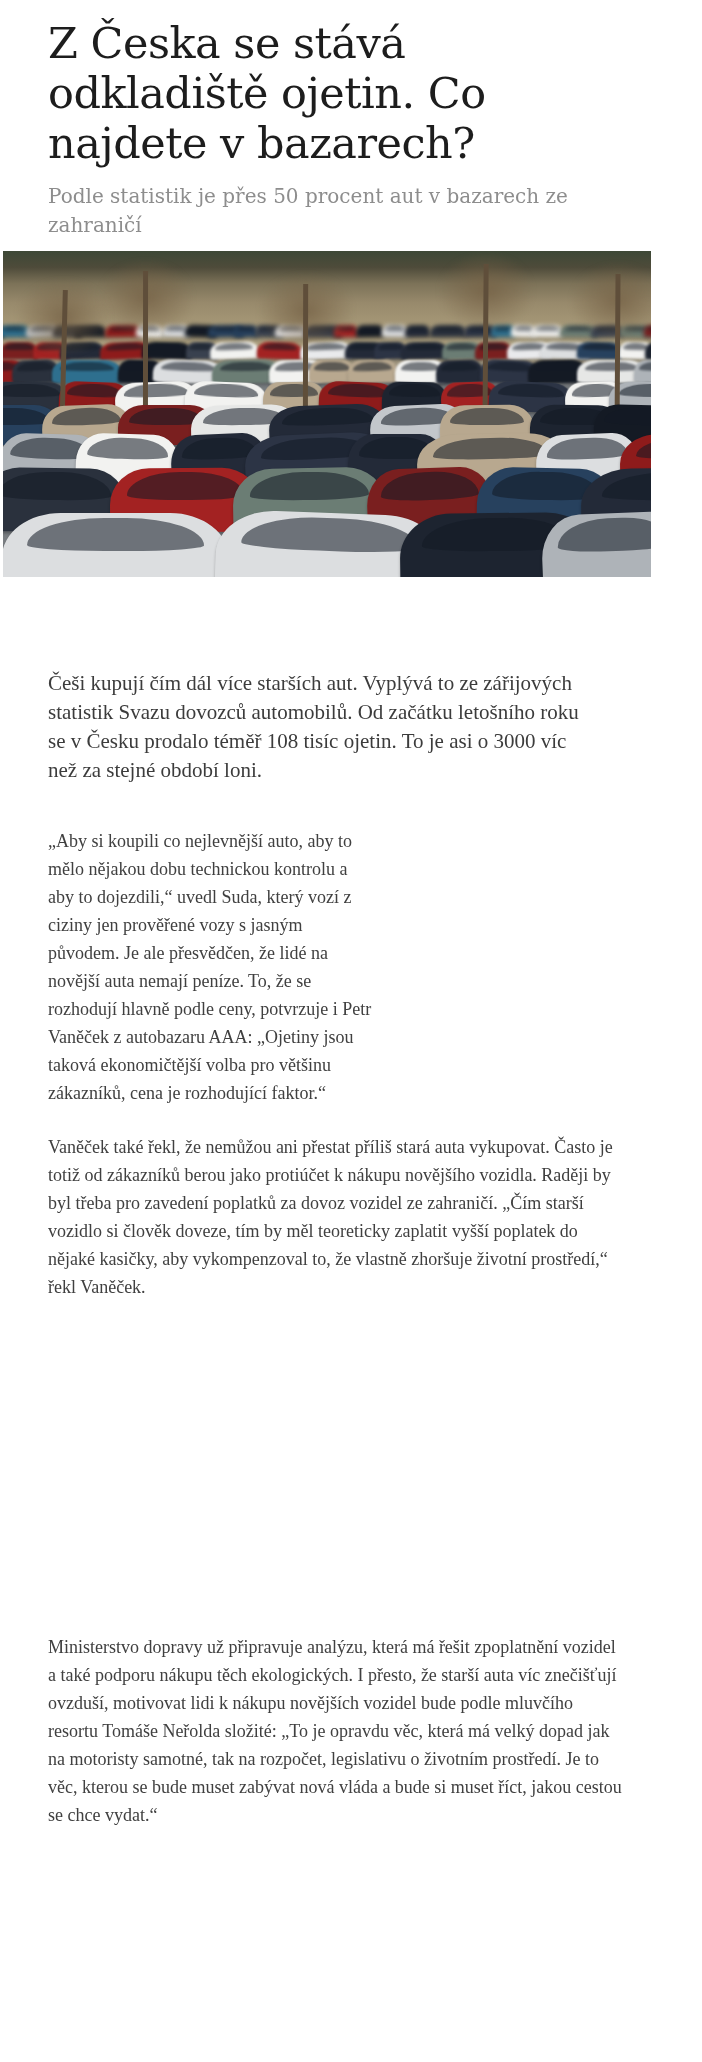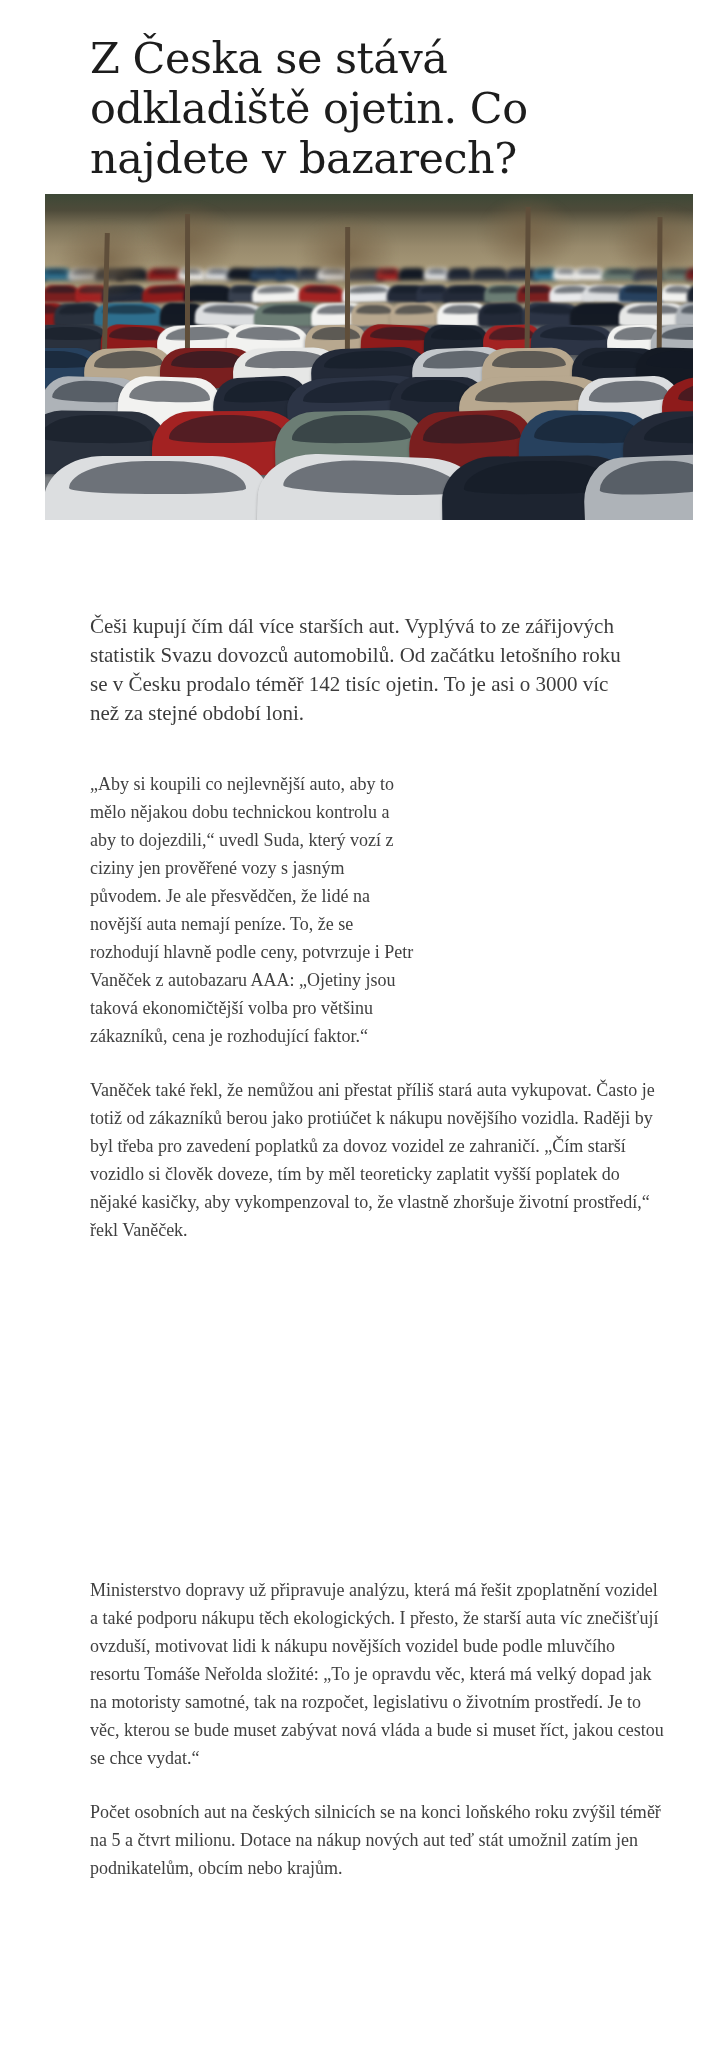--- a/index.html
+++ b/index.html
@@ -3,22 +3,22 @@
 <meta charset="utf-8">
 <style>
   html,body{margin:0;padding:0;}
   body{
     width:702px;height:2062px;overflow:hidden;
     background:#ffffff;
     font-family:"Liberation Serif", serif;
   }
   .container{
     width:574px;
-    margin-left:90px;
-    padding-top:33px;
+    margin-left:48px;
+    padding-top:18px;
   }
   h1.title{
     margin:0;
     font-family:"DejaVu Serif", serif;
     font-weight:300;
     font-size:43px;
     line-height:50px;
     letter-spacing:-0.5px;
     color:#1d1d1d;
   }
@@ -76,20 +76,21 @@
     margin:0 0 26px 0;
   }
 </style>
 </head>
 <body>
 
 <div class="container">
 
   <h1 class="title">Z Česka se stává odkladiště ojetin. Co najdete v bazarech?</h1>
 
+  <p class="subtitle">Podle statistik je přes 50 procent aut v bazarech ze zahraničí</p>
 
   <div class="photo">
     <div class="trees" id="photo-trees">
         <div class="canopy" style="left: 75px; top: -8.44px; width: 136px; height: 110px;"></div>
         <div class="trunk" style="left: 140px; top: 19.56px; width: 5px; height: 169.52px; transform: rotate(0.0463482deg);"></div>
         <div class="canopy" style="left: 235px; top: 4.6px; width: 136px; height: 110px;"></div>
         <div class="trunk" style="left: 300px; top: 32.6px; width: 5px; height: 156.48px; transform: rotate(0.119786deg);"></div>
         <div class="canopy" style="left: 415px; top: -14.96px; width: 136px; height: 110px;"></div>
         <div class="trunk" style="left: 480px; top: 13.04px; width: 5px; height: 176.04px; transform: rotate(0.432474deg);"></div>
         <div class="canopy" style="left: 547px; top: -5.18px; width: 136px; height: 110px;"></div>
@@ -389,28 +390,27 @@
         </div>
         <div class="car" style="left: 396.5px; bottom: -13px; width: 196.6px; height: 76.6px; background: linear-gradient(rgb(29, 36, 48), rgb(29, 36, 48)); z-index: 9; transform: rotate(-0.7deg);">
           <div class="win"></div>
         </div>
         <div class="car" style="left: 539.4px; bottom: -13px; width: 148.2px; height: 76.6px; background: linear-gradient(rgb(174, 179, 184), rgb(174, 179, 184)); z-index: 9; transform: rotate(-2.2deg);">
           <div class="win"></div>
         </div>
       </div>
   </div>
 
-  <p class="lede">Češi kupují čím dál více starších aut. Vyplývá to ze zářijových statistik Svazu dovozců automobilů. Od začátku letošního roku se v Česku prodalo téměř 142 tisíc ojetin. To je asi o 3000 víc než za stejné období loni.</p>
+  <p class="lede">Češi kupují čím dál více starších aut. Vyplývá to ze zářijových statistik Svazu dovozců automobilů. Od začátku letošního roku se v Česku prodalo téměř 108 tisíc ojetin. To je asi o 3000 víc než za stejné období loni.</p>
 
   <div class="embed-float"></div>
 
 
   <p class="body">„Aby si koupili co nejlevnější auto, aby to mělo nějakou dobu technickou kontrolu a aby to dojezdili,“ uvedl Suda, který vozí z ciziny jen prověřené vozy s jasným původem. Je ale přesvědčen, že lidé na novější auta nemají peníze. To, že se rozhodují hlavně podle ceny, potvrzuje i Petr Vaněček z autobazaru AAA: „Ojetiny jsou taková ekonomičtější volba pro většinu zákazníků, cena je rozhodující faktor.“</p>
 
   <p class="body">Vaněček také řekl, že nemůžou ani přestat příliš stará auta vykupovat. Často je totiž od zákazníků berou jako protiúčet k nákupu novějšího vozidla. Raději by byl třeba pro zavedení poplatků za dovoz vozidel ze zahraničí. „Čím starší vozidlo si člověk doveze, tím by měl teoreticky zaplatit vyšší poplatek do nějaké kasičky, aby vykompenzoval to, že vlastně zhoršuje životní prostředí,“ řekl Vaněček.</p>
 
   <div class="embed-gap"></div>
 
   <p class="body">Ministerstvo dopravy už připravuje analýzu, která má řešit zpoplatnění vozidel a také podporu nákupu těch ekologických. I přesto, že starší auta víc znečišťují ovzduší, motivovat lidi k nákupu novějších vozidel bude podle mluvčího resortu Tomáše Neřolda složité: „To je opravdu věc, která má velký dopad jak na motoristy samotné, tak na rozpočet, legislativu o životním prostředí. Je to věc, kterou se bude muset zabývat nová vláda a bude si muset říct, jakou cestou se chce vydat.“</p>
 
-  <p class="body">Počet osobních aut na českých silnicích se na konci loňského roku zvýšil téměř na 5 a čtvrt milionu. Dotace na nákup nových aut teď stát umožnil zatím jen podnikatelům, obcím nebo krajům.</p>
 
 </div>
 
 </body></html>

